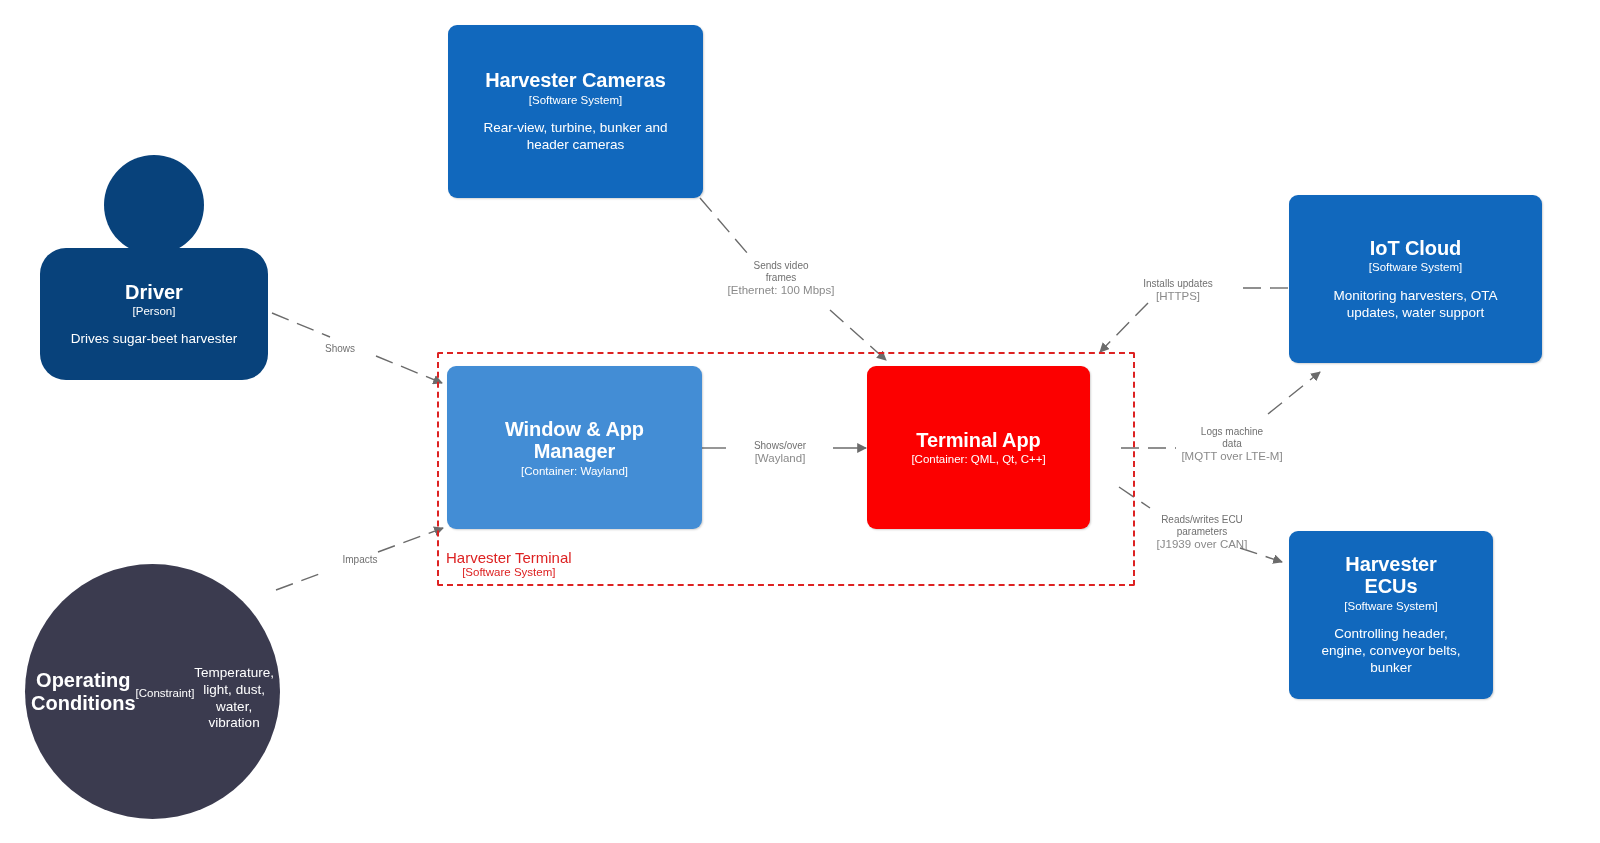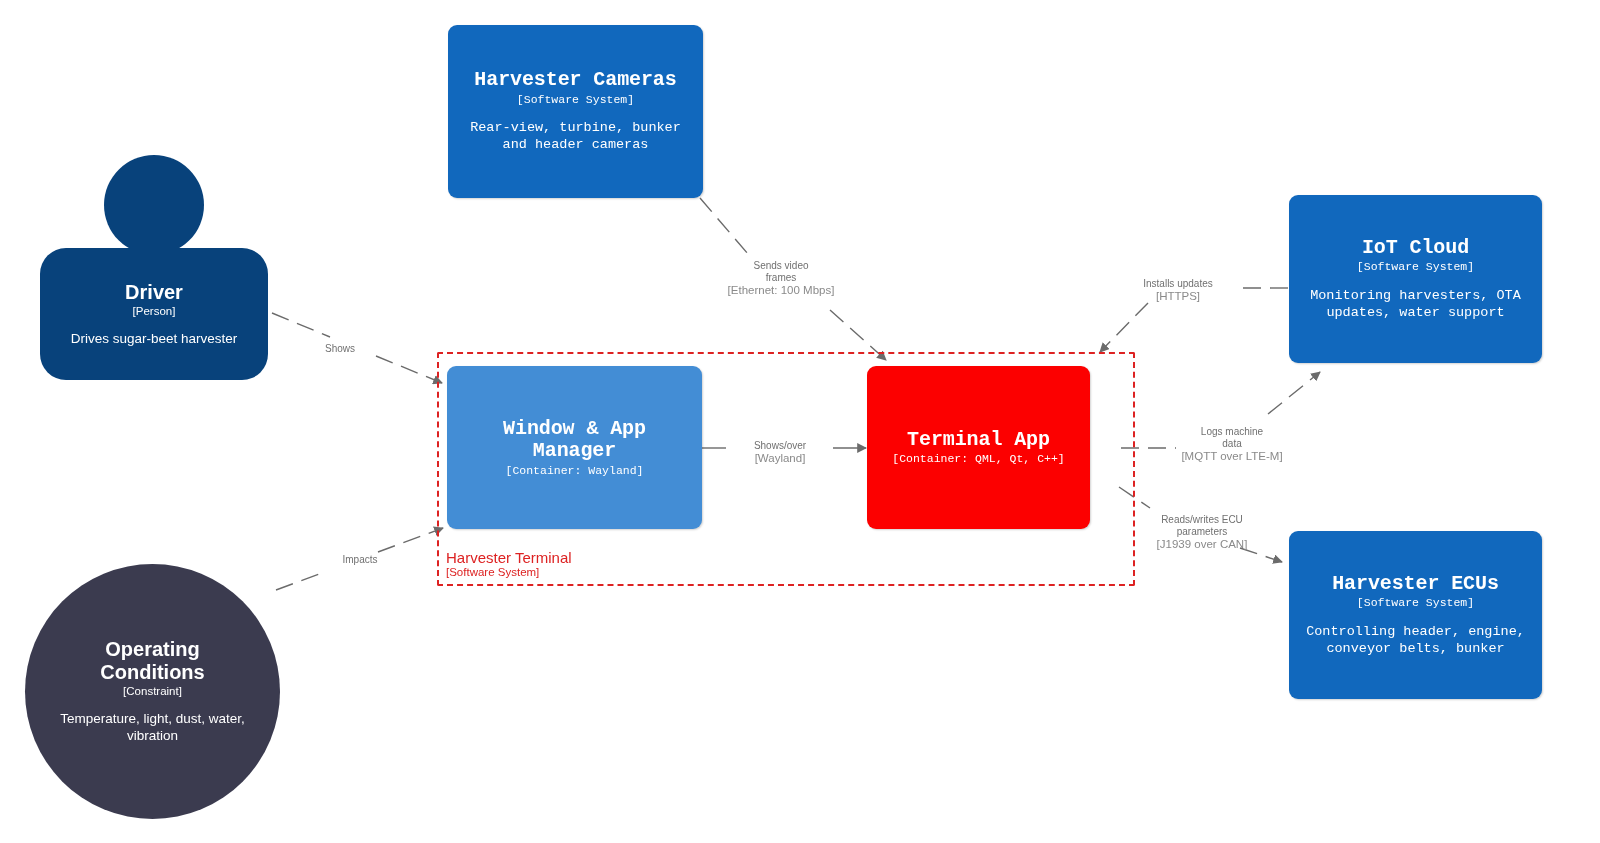--- a/index.html
+++ b/index.html
@@ -39,23 +39,22 @@
 
   
   .node {
     position: absolute;
     display: flex;
     flex-direction: column;
     align-items: center;
     justify-content: center;
     text-align: center;
     color: #ffffff;
-    padding: 8px 14px;
+    padding: 8px 30px;
     box-shadow: 1px 1px 2px rgba(0,0,0,0.18);
-    font-family: Liberation Mono, monospace;
   }
   .node .n-title {
     font-size: 20px;
     font-weight: bold;
     line-height: 1.12;
     letter-spacing: -0.1px;
   }
   .node .n-type {
     font-size: 11.5px;
     font-weight: normal;
@@ -95,21 +94,20 @@
   .person-body .n-title { font-size: 20px; font-weight: bold; line-height: 1.1; }
   .person-body .n-type { font-size: 11.5px; margin-top: 2px; }
   .person-body .n-desc { font-size: 13.5px; margin-top: 14px; line-height: 1.25; }
 
   
   .circle-node {
     position: absolute;
     border-radius: 50%;
     background: #3b3b4f;
     display: flex;
-    flex-direction: column;
     align-items: center;
     justify-content: center;
     text-align: center;
     color: #fff;
     padding: 10px 26px;
   }
   .circle-node .n-title { font-size: 20px; font-weight: bold; line-height: 1.12; }
   .circle-node .n-type { font-size: 11.5px; margin-top: 2px; }
   .circle-node .n-desc { font-size: 13.5px; margin-top: 14px; line-height: 1.25; }
 
@@ -166,21 +164,21 @@
       <path d="M 1268 414 L 1320 372" stroke="#6b6b6b" stroke-width="1.4" fill="none" stroke-dasharray="18 9" marker-end="url(#arrow)"></path>
     </g>
 
     <g>
       <path d="M 1119 487 L 1150 508" stroke="#6b6b6b" stroke-width="1.4" fill="none" stroke-dasharray="18 9"></path>
       <path d="M 1240 548 L 1282 562" stroke="#6b6b6b" stroke-width="1.4" fill="none" stroke-dasharray="18 9" marker-end="url(#arrow)"></path>
     </g>
   </svg>
 
   <div class="boundary" style="left:437px; top:352px; width:698px; height:234px;"></div>
-  <div class="boundary-label" style="left:446px; top:549px;">
+  <div class="boundary-label" style="left:446px; top:549px;text-align:center;">
     <div class="bl-name">Harvester Terminal</div>
     <div class="bl-type">[Software System]</div>
   </div>
 
   <div class="person-wrap" style="left:40px; top:155px; width:228px; height:225px;">
     <div class="person-head" style="left:64px; top:0px; width:100px; height:100px;"></div>
     <div class="person-body" style="left:0px; top:93px; width:228px; height:132px;">
       <div class="n-title">Driver</div>
       <div class="n-type">[Person]</div>
       <div class="n-desc">Drives sugar-beet harvester</div>
@@ -211,21 +209,21 @@
     <div class="n-title">Terminal App</div>
     <div class="n-type">[Container: QML, Qt, C++]</div>
   </div>
 
   <div class="node sys-box" style="left:1289px; top:195px; width:253px; height:168px;">
     <div class="n-title">IoT Cloud</div>
     <div class="n-type">[Software System]</div>
     <div class="n-desc">Monitoring harvesters, OTA updates, water support</div>
   </div>
 
-  <div class="node sys-box" style="left:1289px; top:531px; width:253px; height:168px;align-items:center;">
+  <div class="node sys-box" style="left:1289px; top:531px; width:204px; height:168px;align-items:center;">
     <div class="n-title">Harvester ECUs</div>
     <div class="n-type">[Software System]</div>
     <div class="n-desc">Controlling header, engine, conveyor belts, bunker</div>
   </div>
 
   <div class="edge-label" style="left:305px; top:343px; width:70px;">
     <span class="el-text">Shows</span>
   </div>
 
   <div class="edge-label" style="left:310px; top:554px; width:100px;">

